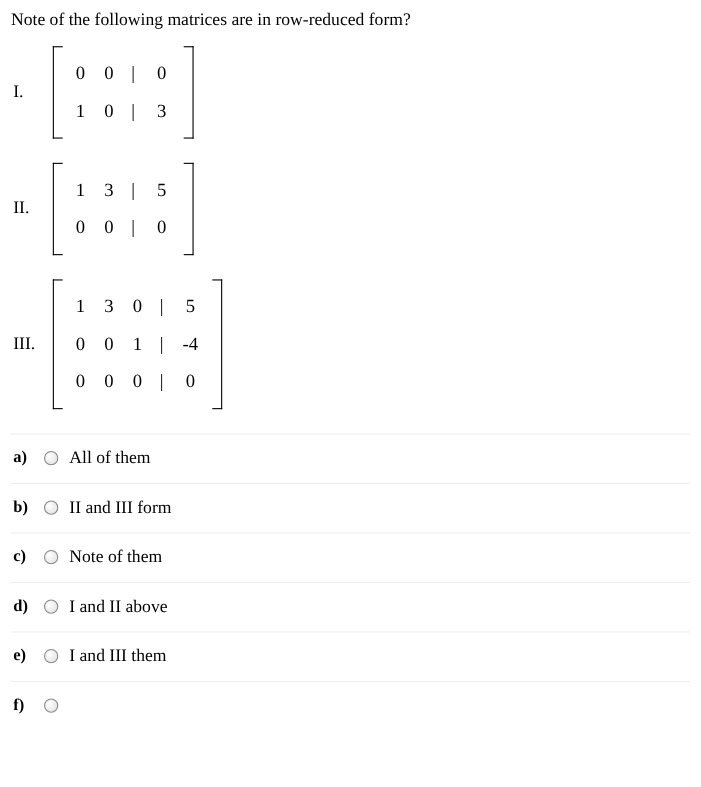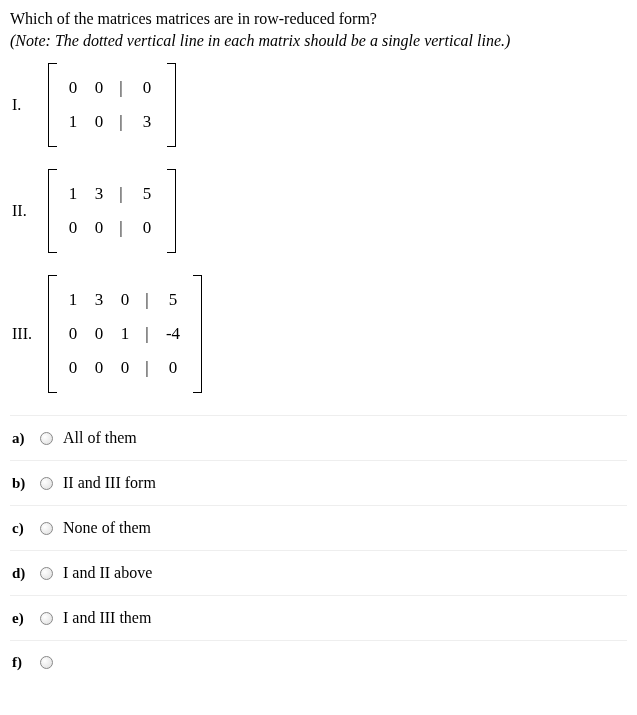--- a/index.html
+++ b/index.html
@@ -73,22 +73,21 @@
     background: radial-gradient(circle at 35% 35%, #fff, #ddd);
     margin: 0 10px 0 2px;
     flex: 0 0 auto;
   }
   .opt-text { font-size: 16px; }
 </style>
 </head>
 <body>
 
 <div class="question-text">
-  <div>Which of the matrices matrices are in row-reduced form?</div>
-  <div class="note">(Note: The dotted vertical line in each matrix should be a single vertical line.)</div>
+  <div>Note of the following matrices are in row-reduced form?</div>
 </div>
 
 <div class="matrices">
 
   <div class="matrix-block">
     <div class="rn-label">I.</div>
     <div class="matrix">
       <div class="mrow">
         <span class="mcell">0</span>
         <span class="mcell">0</span>
@@ -158,21 +157,21 @@
     <span class="opt-text">All of them</span>
   </div>
   <div class="opt">
     <span class="opt-label">b)</span>
     <input type="radio" class="radio" name="ans" style="">
     <span class="opt-text">II and III form</span>
   </div>
   <div class="opt">
     <span class="opt-label">c)</span>
     <input type="radio" class="radio" name="ans" style="">
-    <span class="opt-text">None of them</span>
+    <span class="opt-text">Note of them</span>
   </div>
   <div class="opt">
     <span class="opt-label">d)</span>
     <input type="radio" class="radio" name="ans" style="">
     <span class="opt-text">I and II above</span>
   </div>
   <div class="opt">
     <span class="opt-label">e)</span>
     <input type="radio" class="radio" name="ans" style="">
     <span class="opt-text">I and III them</span>

